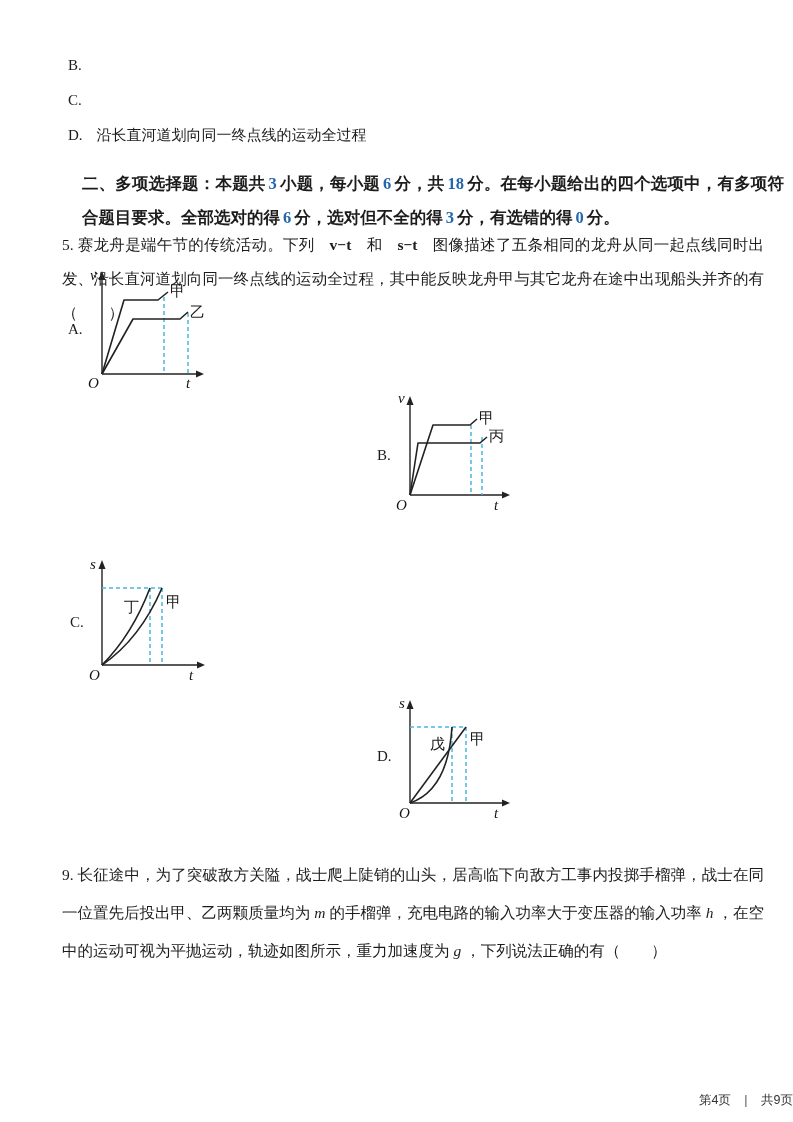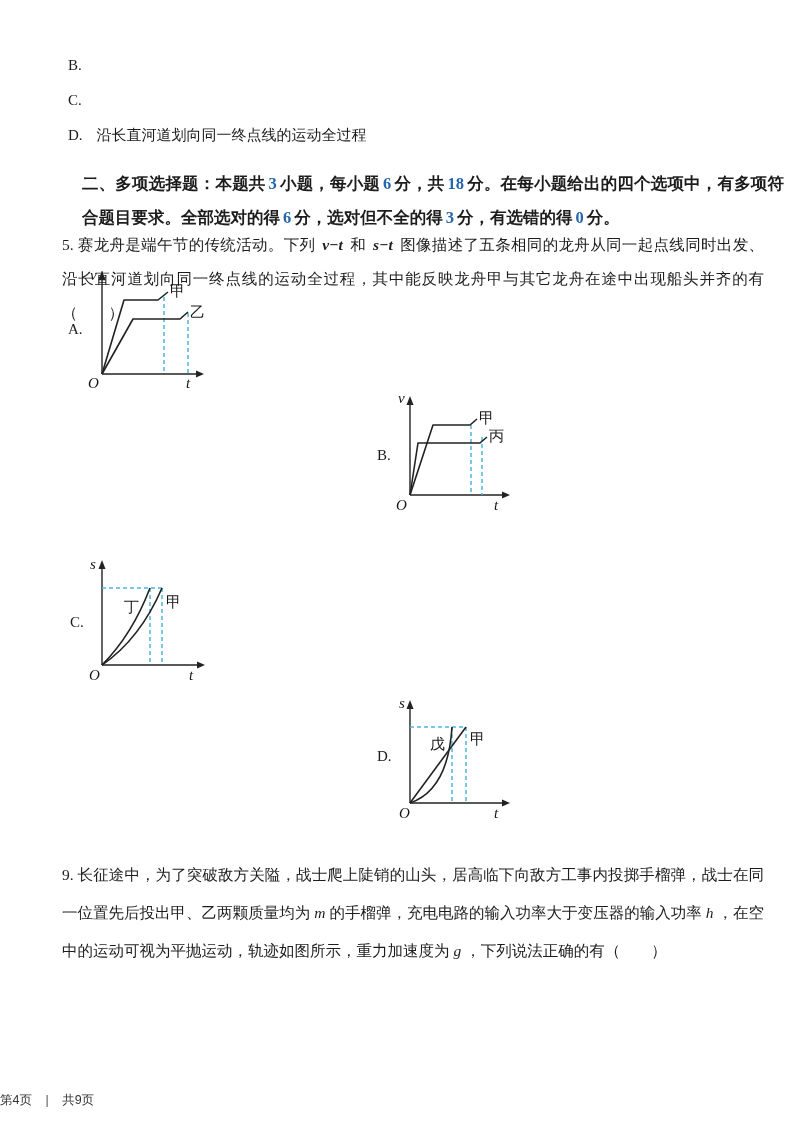--- a/index.html
+++ b/index.html
@@ -24,36 +24,36 @@
   }
   .section-header .num{color:#2366ae;margin:0 3px;}
   
   .qpara{
     position:absolute;left:62px;width:702px;
     font-size:15.5px;line-height:34px;text-align:justify;
   }
   #q8{top:212px;}
   #q9{top:840px;line-height:38px;}
   .math{font-style:italic;margin:0 4px;}
-  .mathb{font-style:italic;font-weight:700;margin:0 7px;}
+  .mathb{font-weight:700;margin:0 15px;}
   
   .gletter{position:absolute;font-size:15px;line-height:18px;}
   .graph{position:absolute;}
   svg .axis{stroke:#222;stroke-width:1.4;fill:none;}
   svg .arrow{fill:#222;stroke:none;}
   svg .curve{stroke:#222;stroke-width:1.6;fill:none;stroke-linejoin:round;}
   svg .dash{stroke:#4ab6dc;stroke-width:1.5;fill:none;stroke-dasharray:4 3;}
   svg text{fill:#161616;}
   svg .axlab{font-family:"Liberation Serif","DejaVu Serif",serif;font-style:italic;font-size:15px;}
   svg .olab{font-family:"Liberation Serif","DejaVu Serif",serif;font-style:italic;font-size:15px;}
   svg .cjk{font-family:"Liberation Serif","DejaVu Serif",serif;font-size:15px;}
   
   .footer{
     position:absolute;left:0;top:1092px;width:100%;
-    text-align:left;font-size:12.5px;color:#333;
+    text-align:right;font-size:12.5px;color:#333;
     font-family:"Liberation Sans","DejaVu Sans",sans-serif;
   }
   .footer .sep{margin:0 10px;color:#555;}
 </style>
 </head>
 <body>
 
 <div class="page">
 
   <div class="opts">

